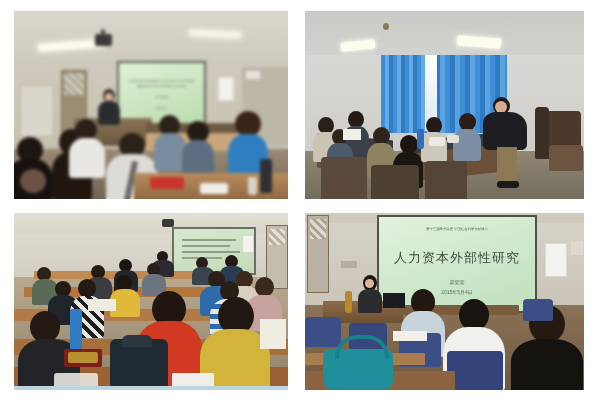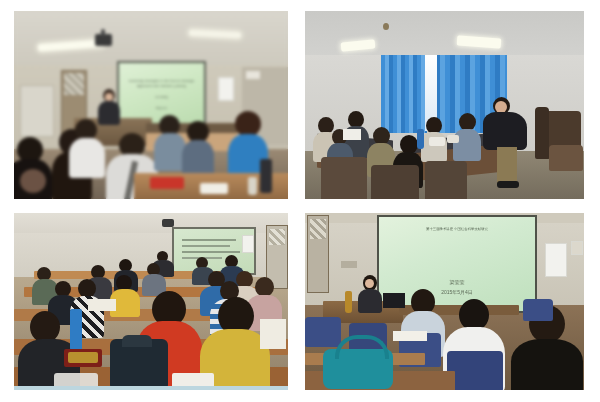--- a/index.html
+++ b/index.html
@@ -347,20 +347,21 @@
       <div class="doorglass" style="left:5px;top:6px;width:16px;height:20px;
            background:repeating-linear-gradient(45deg,#ddd9cc 0 3px,#aaa494 3px 6px);"></div>
 
       <div class="poster" style="left:240px;top:30px;width:22px;height:34px;"></div>
       <div class="poster" style="left:266px;top:28px;width:12px;height:14px;background:#dcd8cc;"></div>
       <div style="position:absolute;left:36px;top:48px;width:16px;height:7px;background:#b4ae9e;"></div>
 
       <div class="screen" style="left:72px;top:2px;width:160px;height:98px;border-color:#4f5249;">
         <div class="screen-inner" style="background:linear-gradient(160deg,#e3f2dd 0%,#d2ead0 40%,#bfe0bd 100%);"></div>
         <div class="slide-text" style="top:10px;font-size:3.4px;color:#4e5c4a;">第十三届学术讲座 中国社会科学文献研究</div>
+        <div class="slide-text" style="top:33px;font-size:13px;color:#3f4a3b;letter-spacing:1px;font-family:'DejaVu Sans',sans-serif;">人力资本外部性研究</div>
         <div class="slide-text" style="top:62px;font-size:5px;color:#5d6b58;">梁莹莹</div>
         <div class="slide-text" style="top:72px;font-size:5px;color:#5d6b58;">2015年5月4日</div>
       </div>
 
       <div class="desk" style="left:18px;top:88px;width:80px;height:22px;background:linear-gradient(180deg,#8c6a45 0%,#6d5134 100%);"></div>
       <div class="desk" style="left:94px;top:92px;width:120px;height:10px;background:#7a5c3c;"></div>
 
       <div class="person" style="left:52px;top:62px;width:26px;height:34px;">
         <div class="head" style="left:6px;top:0;width:14px;height:16px;background:#1f1710;"></div>
         <div class="head" style="left:8px;top:4px;width:9px;height:9px;background:#ddb89c;"></div>

